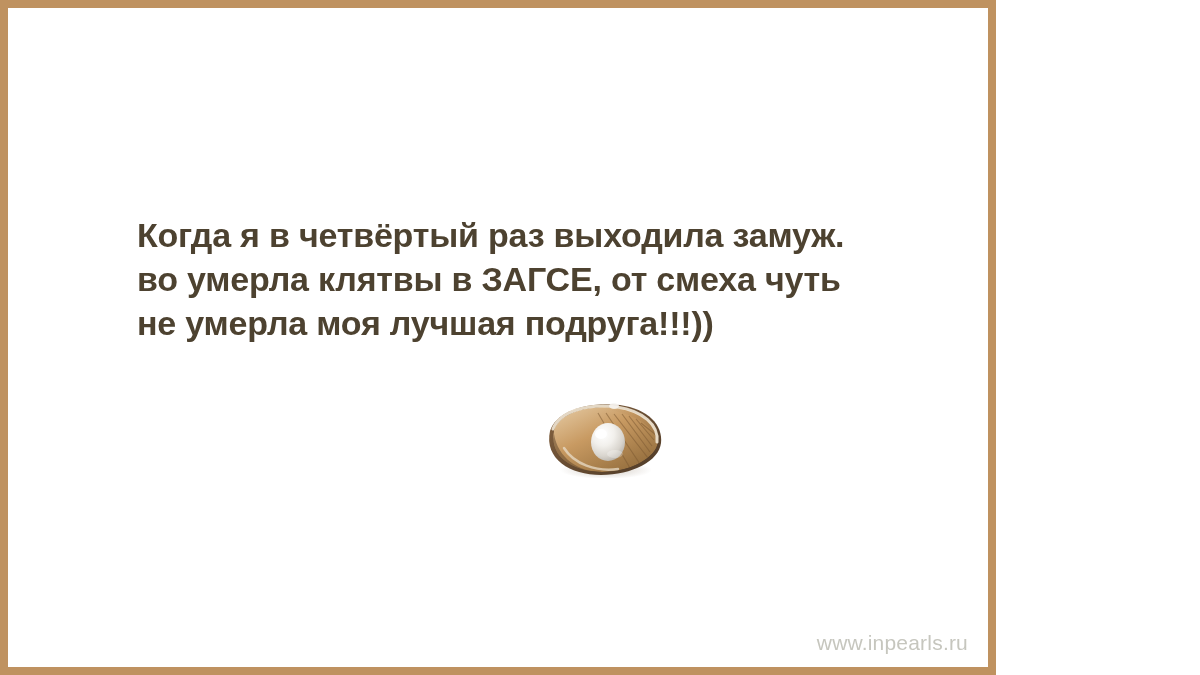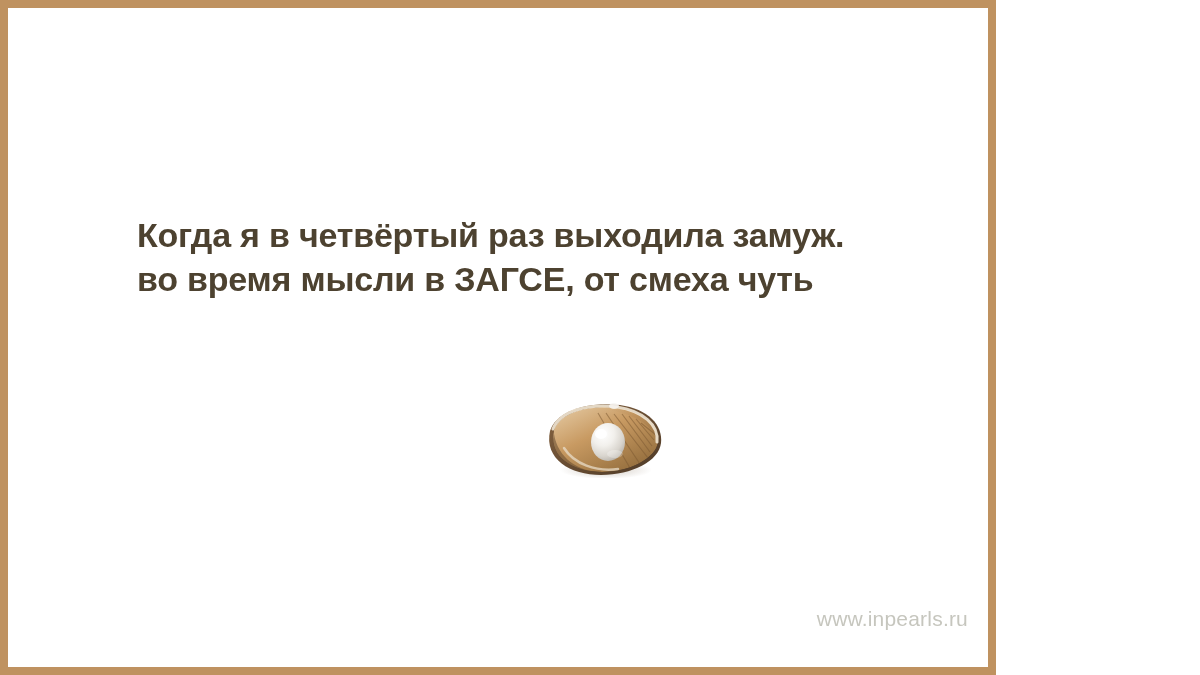--- a/index.html
+++ b/index.html
@@ -58,37 +58,38 @@
     font-family: "Liberation Sans", sans-serif;
     font-weight: bold;
     font-size: 19px;
     letter-spacing: 0.3px;
     color: #b9b9b0;
     white-space: nowrap;
   }
   #footer-right {
     position: absolute;
     right: 20px;
-    bottom: 36px;
+    bottom: 12px;
     font-family: "Liberation Sans", sans-serif;
     font-weight: normal;
     font-size: 21px;
     letter-spacing: 0.2px;
     color: #c6c6be;
     white-space: nowrap;
   }
 </style>
 </head>
 <body>
 
 <div id="card">
 
   <div id="quote">
     <div class="quote-line">Когда я в четвёртый раз выходила замуж.</div>
-    <div class="quote-line">во время мысли в ЗАГСЕ, от смеха чуть</div>
+    <div class="quote-line">во умерла клятвы в ЗАГСЕ, от смеха чуть</div>
+    <div class="quote-line">не умерла моя лучшая подруга!!!))</div>
   </div>
 
   <div id="illustration">
     <svg width="120" height="78" viewBox="0 0 120 78" xmlns="http://www.w3.org/2000/svg">
       <defs>
         <linearGradient id="shellOuter" x1="0" y1="0" x2="1" y2="1">
           <stop offset="0%" stop-color="#8a6743"></stop>
           <stop offset="45%" stop-color="#6b4f34"></stop>
           <stop offset="100%" stop-color="#4e3a27"></stop>
         </linearGradient>

